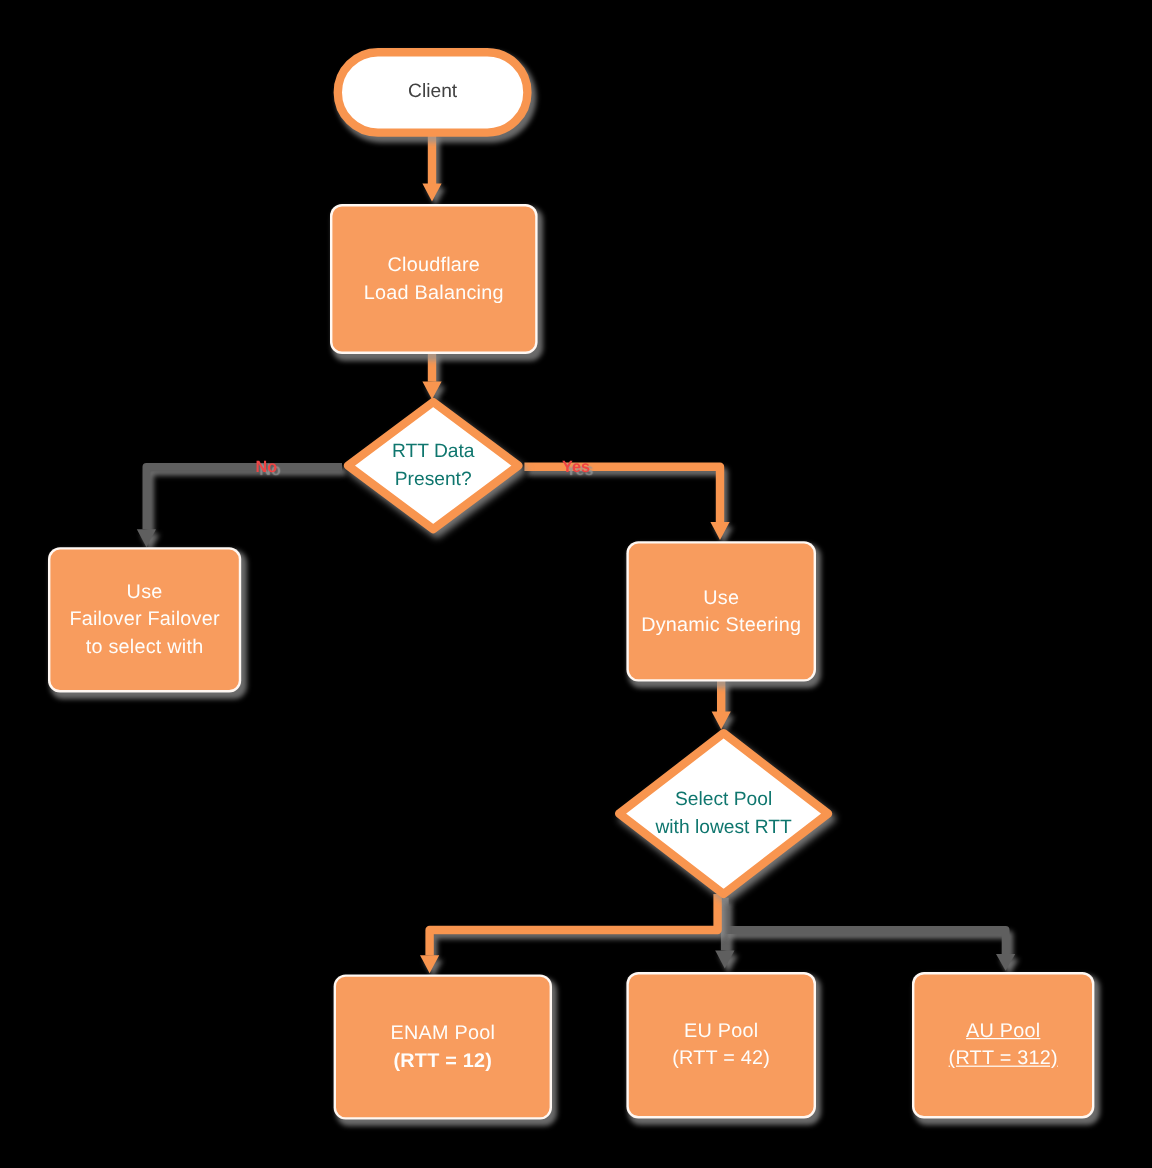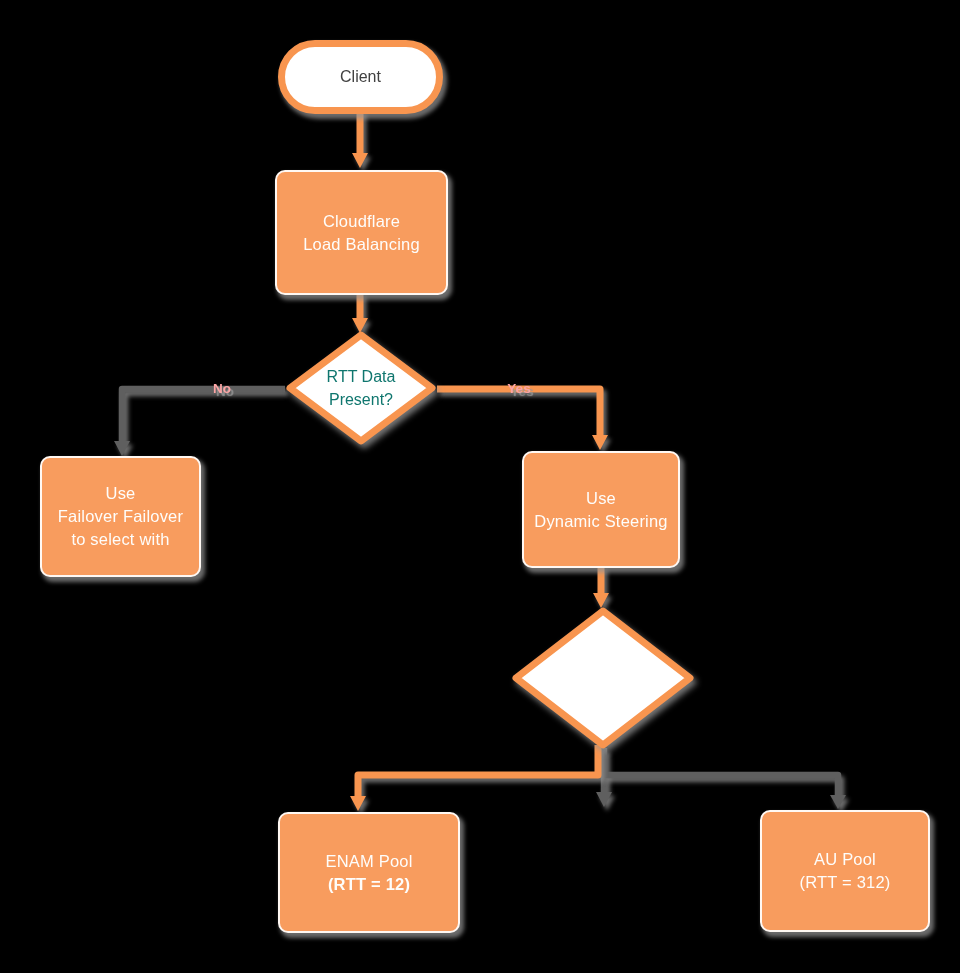--- a/index.html
+++ b/index.html
@@ -41,31 +41,31 @@
 
   
   #client   {left:278px;top:40px;width:165px;height:74px;}
   #lb       {left:275px;top:170px;width:173px;height:125px;}
   #d1       {left:283px;top:328px;width:156px;height:120px;}
   #failover {left:40px;top:456px;width:161px;height:121px;}
   #dynamic  {left:522px;top:451px;width:158px;height:117px;}
   #d2       {left:509px;top:604px;width:188px;height:148px;}
   #enam     {left:278px;top:812px;width:182px;height:121px;}
   #eu       {left:522px;top:810px;width:158px;height:122px;}
-  #au       {left:760px;top:810px;width:170px;height:122px;}
+  #au       {left:760px;top:810px;width:152px;height:122px;text-decoration:underline;}
 
   
   .edge-label{
     position:absolute;z-index:3;width:48px;height:24px;
     display:flex;align-items:center;justify-content:center;
-    color:#fca5a5;font-size:13.5px;font-weight:bold;
+    color:#ef4444;font-size:13.5px;font-weight:bold;
     text-shadow:3px 3px 1px rgba(150,150,150,0.9);
   }
   #label-no {left:198px;top:376px;}
-  #label-yes{left:495px;top:376px;}
+  #label-yes{left:456px;top:376px;}
 </style>
 </head>
 <body>
 
 <div class="canvas">
 
   <svg class="wires" viewBox="0 0 960 973">
 
     <g>
       <path class="wire-gray" d="M285 389 L122 389 L122 441"></path>
@@ -129,27 +129,35 @@
 
   <div id="dynamic" class="node obox">
     <span>Use</span>
     <span>Dynamic Steering</span>
   </div>
 
   <div id="d2" class="node diamond">
     <svg viewBox="0 0 188 148">
       <polygon points="94,7 181,74 94,141 7,74" fill="#ffffff" stroke="#F8954F" stroke-width="7" stroke-linejoin="round"></polygon>
     </svg>
+    <div class="dtext">
+      <span>Select Pool</span>
+      <span>with lowest RTT</span>
+    </div>
   </div>
 
   <div id="enam" class="node obox">
     <span>ENAM Pool</span>
     <span class="bold">(RTT = 12)</span>
   </div>
 
+  <div id="eu" class="node obox">
+    <span>EU Pool</span>
+    <span>(RTT = 42)</span>
+  </div>
 
   <div id="au" class="node obox">
     <span>AU Pool</span>
     <span>(RTT = 312)</span>
   </div>
 
   <div id="label-no" class="edge-label">No</div>
   <div id="label-yes" class="edge-label">Yes</div>
 
 </div>

